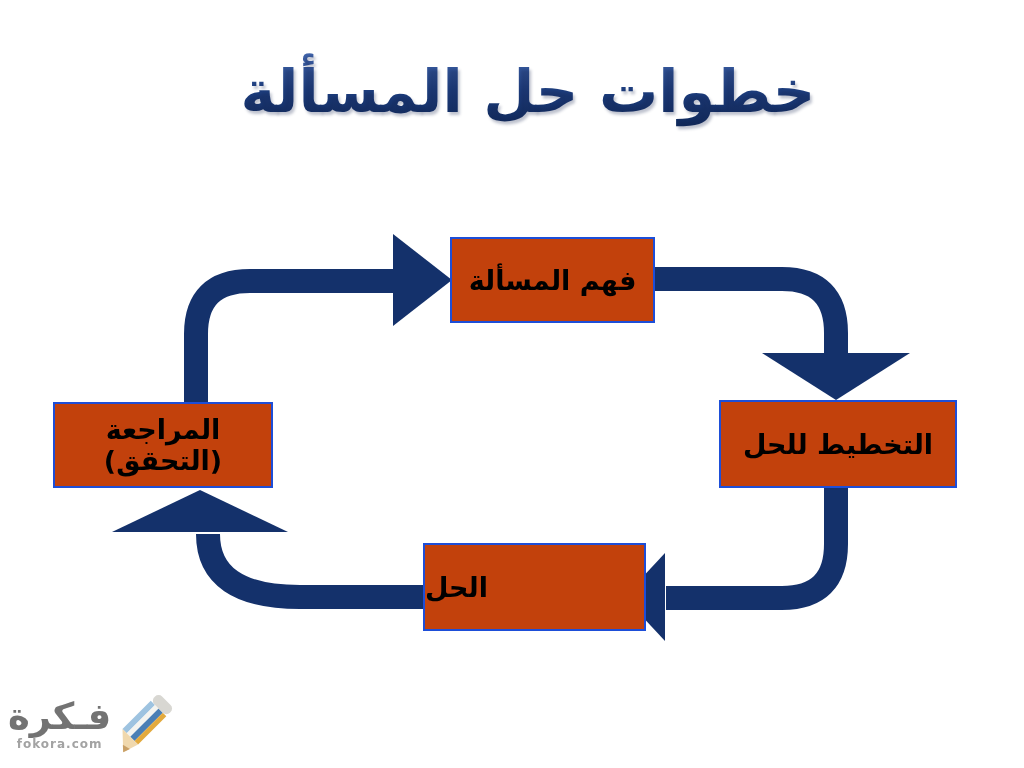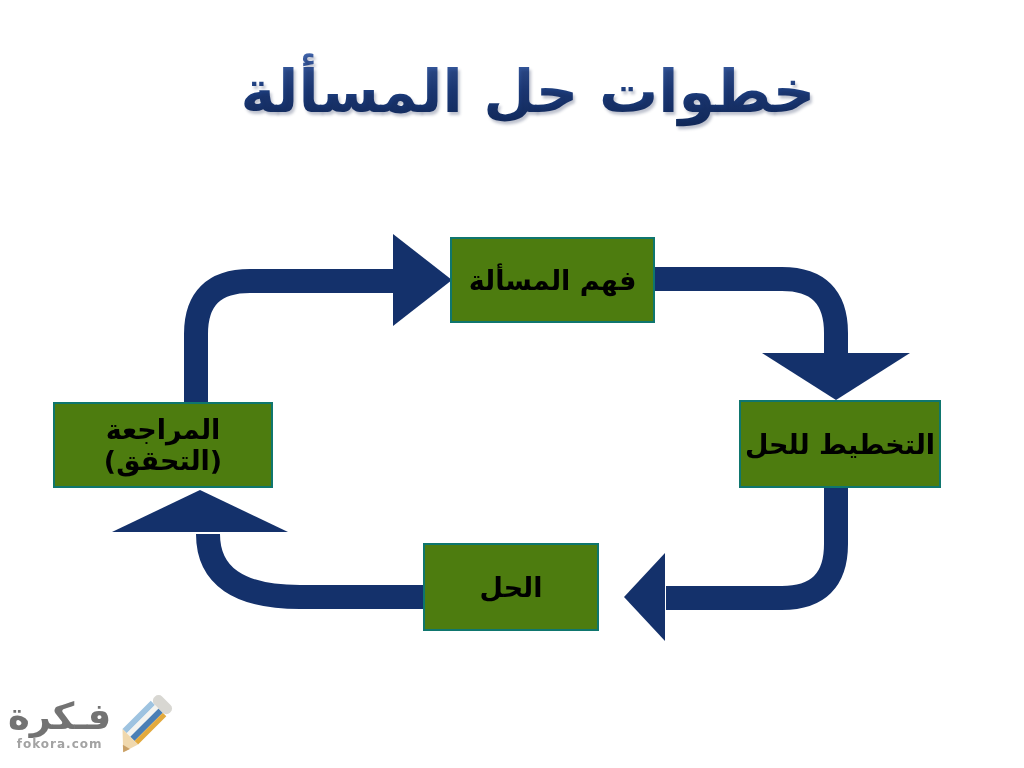--- a/index.html
+++ b/index.html
@@ -31,35 +31,35 @@
   }
   .diagram-svg {
     position: absolute;
     top: 0;
     left: 0;
     width: 1024px;
     height: 768px;
   }
   .step-box {
     position: absolute;
-    background: #4d7c0f;
-    border: 2px solid #0f766e;
+    background: #c2410c;
+    border: 2px solid #1d4ed8;
     display: flex;
     align-items: center;
     justify-content: center;
     direction: rtl;
     font-weight: bold;
     font-size: 27px;
     color: #000000;
     box-sizing: border-box;
     text-align: center;
   }
   .box-understand { left: 450px; top: 237px; width: 205px; height: 86px; }
-  .box-plan      { left: 739px; top: 400px; width: 202px; height: 88px; }
-  .box-solve     { left: 423px; top: 543px; width: 176px; height: 88px; }
+  .box-plan      { left: 719px; top: 400px; width: 238px; height: 88px; }
+  .box-solve     { left: 423px; top: 543px; width: 223px; height: 88px; justify-content: flex-end; }
   .box-review    { left: 53px;  top: 402px; width: 220px; height: 86px; }
   .watermark {
     position: absolute;
     left: 8px;
     top: 690px;
     display: flex;
     flex-direction: row;
     align-items: flex-start;
   }
   .wm-text {

